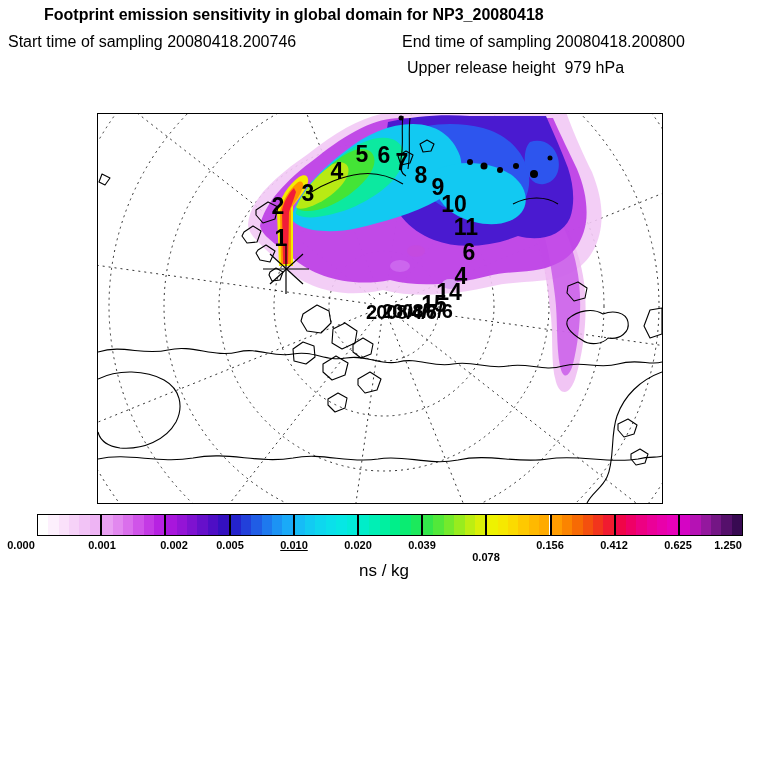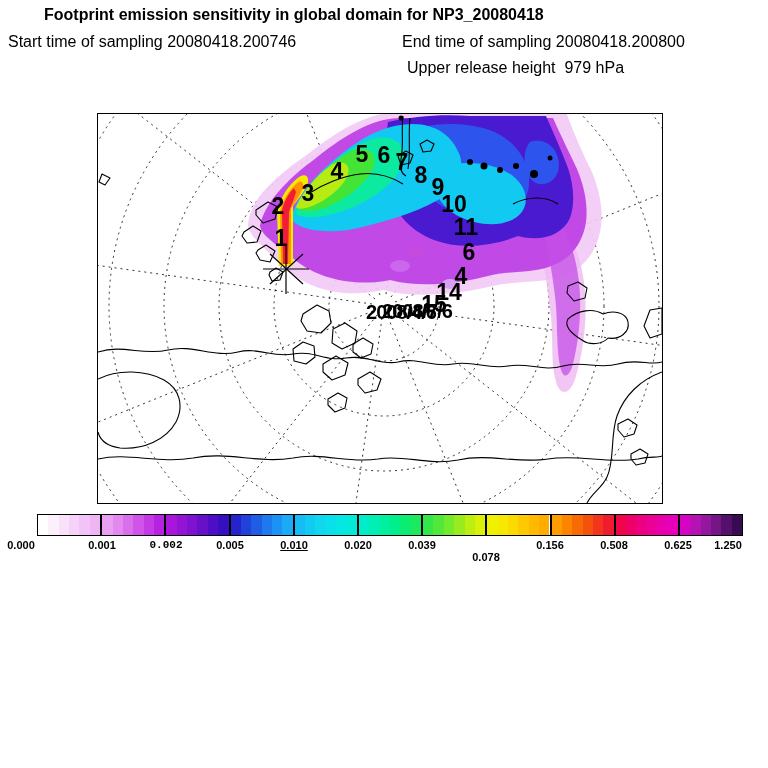--- a/index.html
+++ b/index.html
@@ -233,26 +233,27 @@
         <span class="cb-cell" style="background: rgb(181, 18, 180);"></span>
         <span class="cb-cell" style="background: rgb(148, 24, 158);"></span>
         <span class="cb-cell" style="background: rgb(116, 22, 133);"></span>
         <span class="cb-cell" style="background: rgb(85, 16, 107);"></span>
         <span class="cb-cell" style="background: rgb(56, 10, 82);"></span>
       </div>
     </div>
   <div class="cb-ticks">
       <div class="cb-tick" style="left: -17px;">0.000</div>
       <div class="cb-tick" style="left: 64px;">0.001</div>
-      <div class="cb-tick" style="left: 128px; font-family: Liberation Mono, monospace;">0.002</div>
+      <div class="cb-tick" style="left: 136px;">0.002</div>
       <div class="cb-tick" style="left: 192px;">0.005</div>
       <div class="cb-tick" style="left: 256px; text-decoration: underline;">0.010</div>
       <div class="cb-tick" style="left: 320px;">0.020</div>
       <div class="cb-tick" style="left: 384px;">0.039</div>
       <div class="cb-tick" style="left: 448px; margin-top: 12px;">0.078</div>
       <div class="cb-tick" style="left: 512px;">0.156</div>
-      <div class="cb-tick" style="left: 576px;">0.508</div>
+      <div class="cb-tick" style="left: 576px;">0.412</div>
       <div class="cb-tick" style="left: 640px;">0.625</div>
       <div class="cb-tick" style="left: 690px;">1.250</div>
     </div>
 
+  <div class="units">ns / kg</div>
 
 </div>
 
 </body></html>

